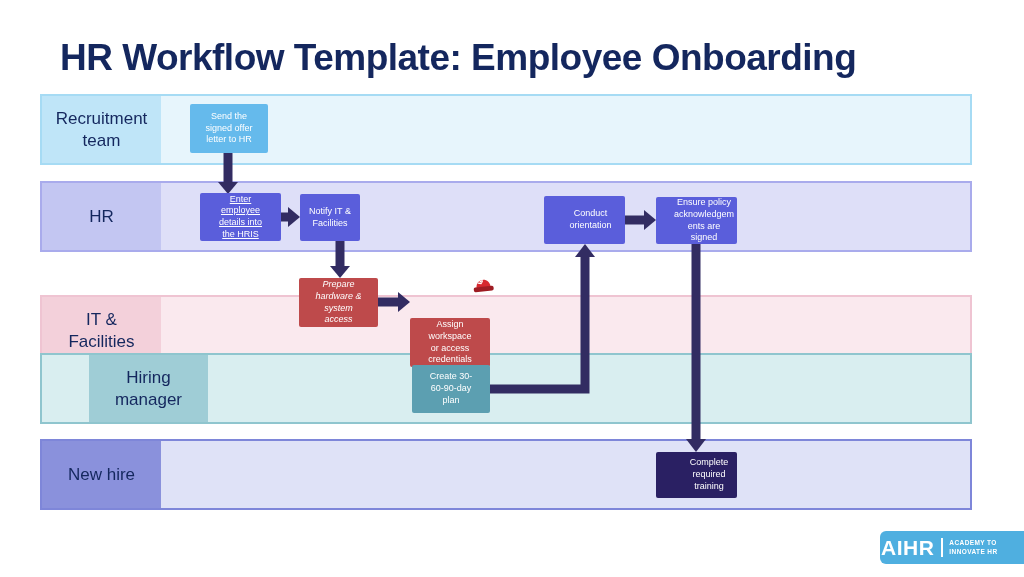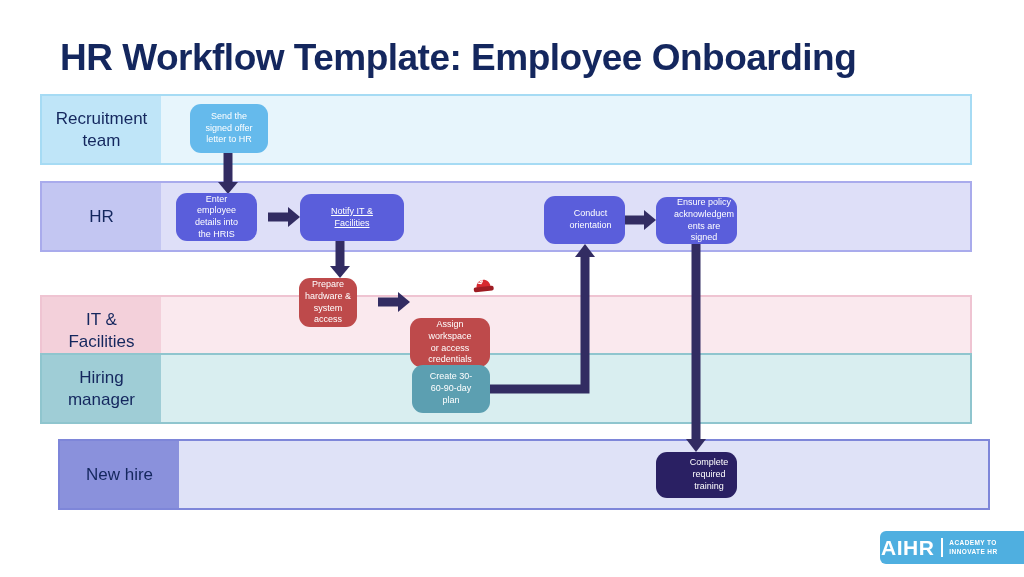--- a/index.html
+++ b/index.html
@@ -12,21 +12,21 @@
   .lane { position:absolute; left:40px; width:932px; height:71px;
           border:2px solid var(--border); background:var(--body-bg); display:flex; }
   .lane-label { width:119px; background:var(--label-bg); display:flex; align-items:center; justify-content:center;
                 color:#14275E; font-size:17px; line-height:1.25; text-align:center; white-space:pre-line; }
   .lane-body { flex:1; }
 
   #arrows { position:absolute; left:0; top:0; width:1024px; height:577px; pointer-events:none; }
   #arrows line, #arrows path { stroke:var(--arrow,#322C62); stroke-width:9; fill:none; }
   #arrows polygon { fill:var(--arrow,#322C62); }
 
-  .node { position:absolute; background:var(--bg); color:#fff; border-radius:11px;
+  .node { position:absolute; background:var(--bg); color:#fff; border-radius:2px;
           display:flex; align-items:center; justify-content:center; text-align:center;
           font-size:9px; line-height:1.3; white-space:pre-line; padding:2px; }
 
   .alarm { position:absolute; left:470px; top:269px; width:26px; height:26px; transform:rotate(-6deg); }
 
   .logo { position:absolute; left:880px; top:531px; width:153px; height:33px; border-radius:6px;
           background:var(--logo-bg,#4FAFE0); display:flex; align-items:center; padding:0 1px; color:#fff; }
   .logo-brand { font-size:21px; font-weight:bold; letter-spacing:0.5px; }
   .logo-divider { width:2px; height:19px; background:#fff; margin:0 6px 0 7px; }
   .logo-tagline { display:flex; flex-direction:column; font-size:6.5px; font-weight:bold;
@@ -46,26 +46,26 @@
   </div>
   <div class="lane" style="top: 181px; --label-bg: #C3C6F2; --body-bg: #DEDFF8; --border: #A9ABEC;">
     <div class="lane-label">HR</div>
     <div class="lane-body"></div>
   </div>
   <div class="lane" style="top: 267px; margin-top: 28px; --label-bg: #F3D0DA; --body-bg: #FAE9EE; --border: #EFC4D2;">
     <div class="lane-label">IT &amp;
 Facilities</div>
     <div class="lane-body"></div>
   </div>
-  <div class="lane" style="top: 353px; --label-bg: #9FCDD6; --body-bg: #D9EEF0; --border: #8FC5CE;">
+  <div class="lane" style="top: 353px; padding-left: 47px; --label-bg: #9FCDD6; --body-bg: #D9EEF0; --border: #8FC5CE;">
     <div class="lane-label">Hiring
 manager</div>
     <div class="lane-body"></div>
   </div>
-  <div class="lane" style="top: 439px; margin-left: 18px; --label-bg: #8A91DC; --body-bg: #DFE2F7; --border: #7E86D9;">
+  <div class="lane" style="top: 439px; --label-bg: #8A91DC; --body-bg: #DFE2F7; --border: #7E86D9;">
     <div class="lane-label">New hire</div>
     <div class="lane-body"></div>
   </div>
 
   <svg id="arrows" viewBox="0 0 1024 577" style="--arrow: #322C62;">
     <g>
       <line x1="228" y1="150" x2="228" y2="183"></line>
         <polygon points="218,182 238,182 228,194"></polygon>
     </g>
     <g>
@@ -95,37 +95,37 @@
     <g>
       <line x1="696" y1="242" x2="696" y2="440"></line>
         <polygon points="686,439 706,439 696,452"></polygon>
     </g>
   </svg>
 
   <div class="node" style="left: 190px; top: 104px; width: 78px; height: 49px; --bg: #65BAEC;">Send the
 signed offer
 letter to HR</div>
 
-  <div class="node" style="left: 176px; top: 193px; width: 81px; height: 48px; --bg: #5A5EDB;">Enter
+  <div class="node" style="left: 200px; top: 193px; width: 81px; height: 48px; text-decoration: underline; --bg: #5A5EDB;">Enter
 employee
 details into
 the HRIS</div>
 
-  <div class="node" style="left: 300px; top: 194px; width: 104px; height: 47px; text-decoration: underline; --bg: #5A5EDB;">Notify IT &amp;
+  <div class="node" style="left: 300px; top: 194px; width: 60px; height: 47px; --bg: #5A5EDB;">Notify IT &amp;
 Facilities</div>
 
   <div class="node" style="left: 544px; top: 196px; width: 81px; height: 48px; padding-left: 14px; --bg: #5A5EDB;">Conduct
 orientation</div>
 
   <div class="node" style="left: 656px; top: 197px; width: 81px; height: 47px; padding-left: 17px; --bg: #5A5EDB;">Ensure policy
 acknowledgem
 ents are
 signed</div>
 
-  <div class="node" style="left: 299px; top: 278px; width: 58px; height: 49px; --bg: #BE4A4B;">Prepare
+  <div class="node" style="left: 299px; top: 278px; width: 79px; height: 49px; font-style: italic; --bg: #BE4A4B;">Prepare
 hardware &amp;
 system
 access</div>
 
   <div class="node" style="left: 410px; top: 278px; width: 80px; height: 49px; margin-top: 40px; --bg: #BE4A4B;">Assign
 workspace
 or access
 credentials</div>
 
   <div class="node" style="left: 412px; top: 365px; width: 78px; height: 48px; --bg: #5C9FB1;">Create 30-

